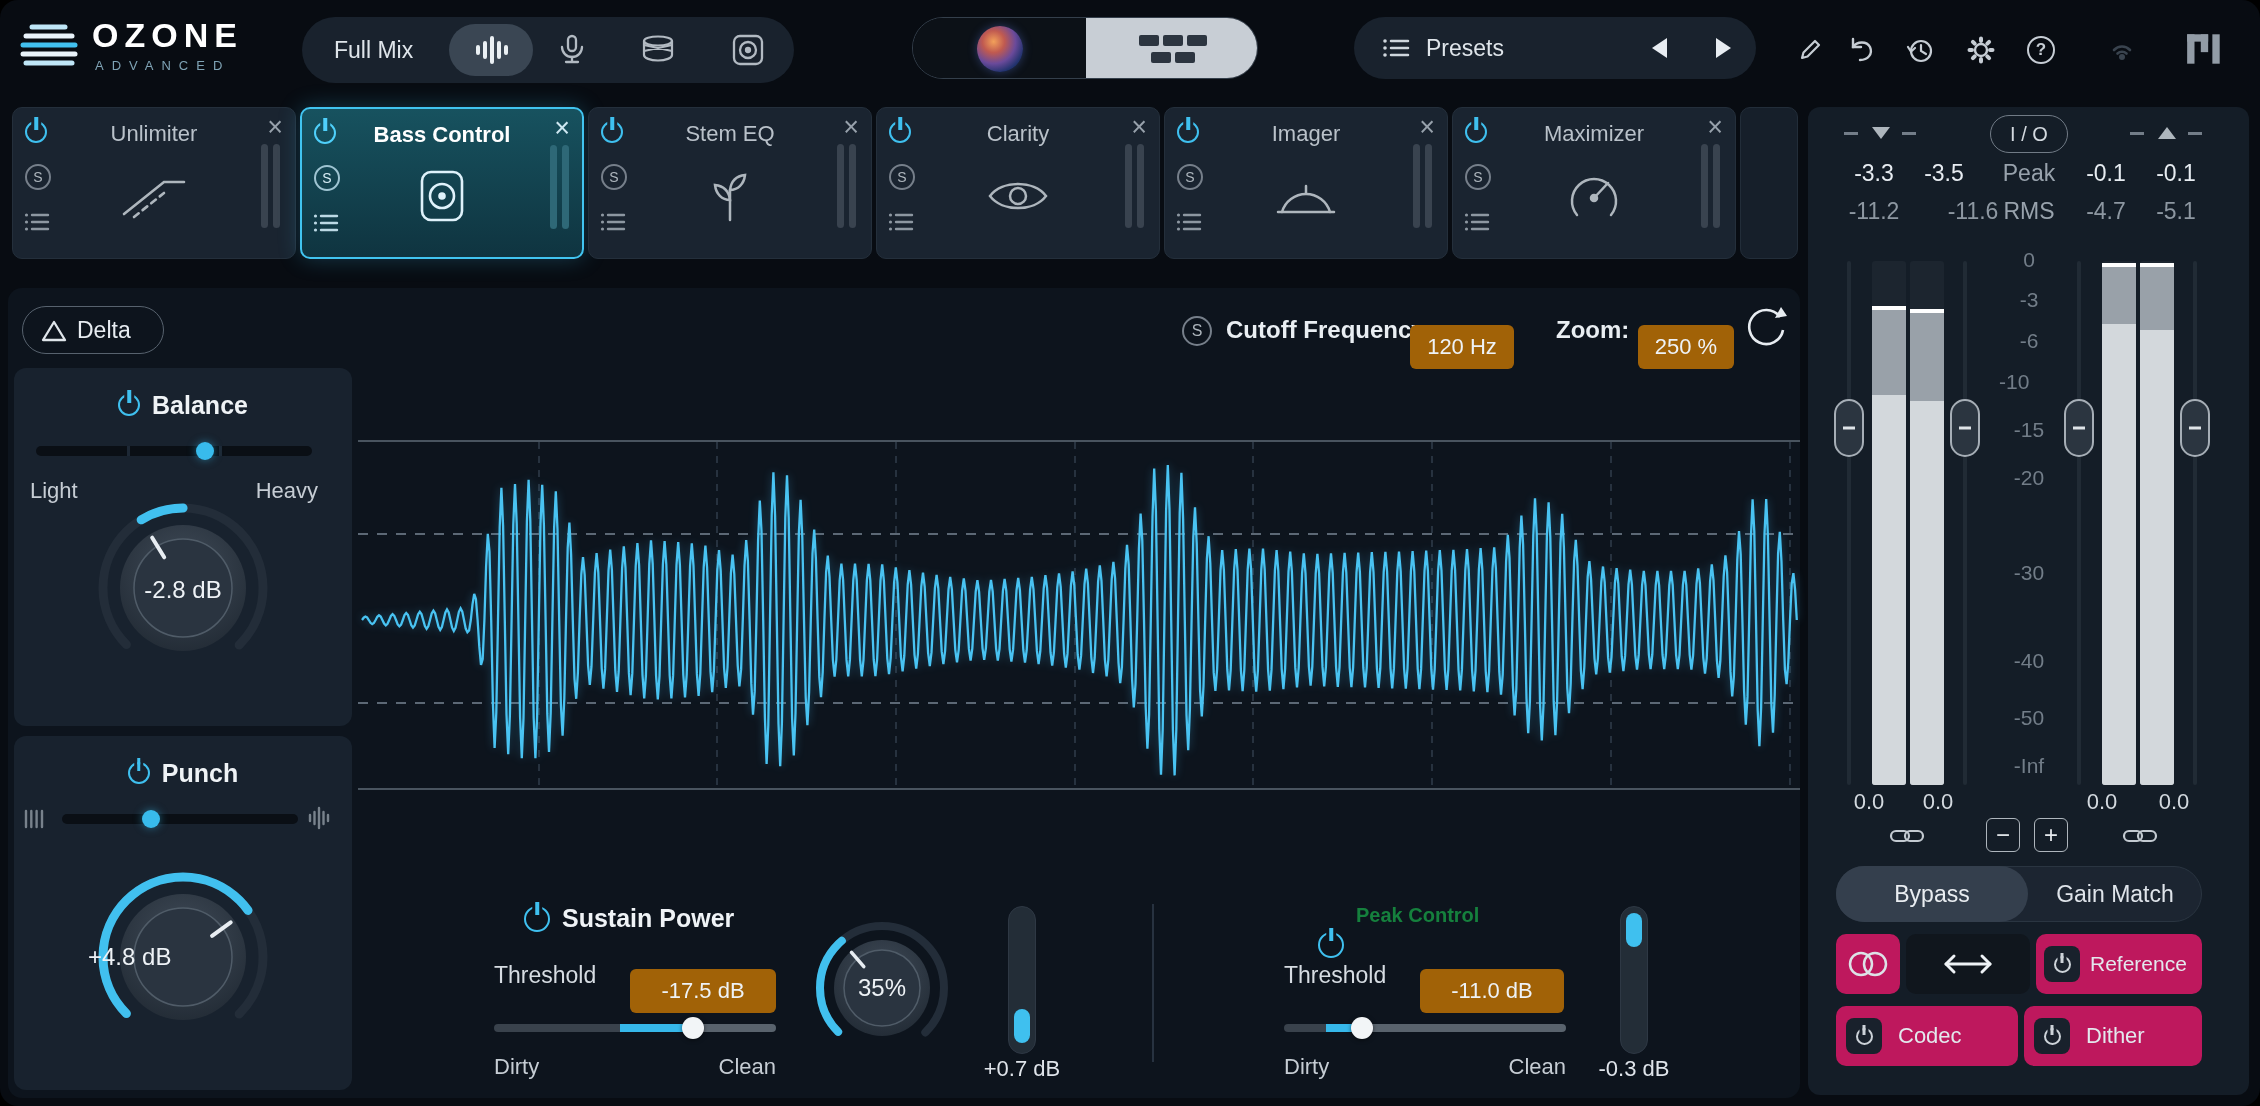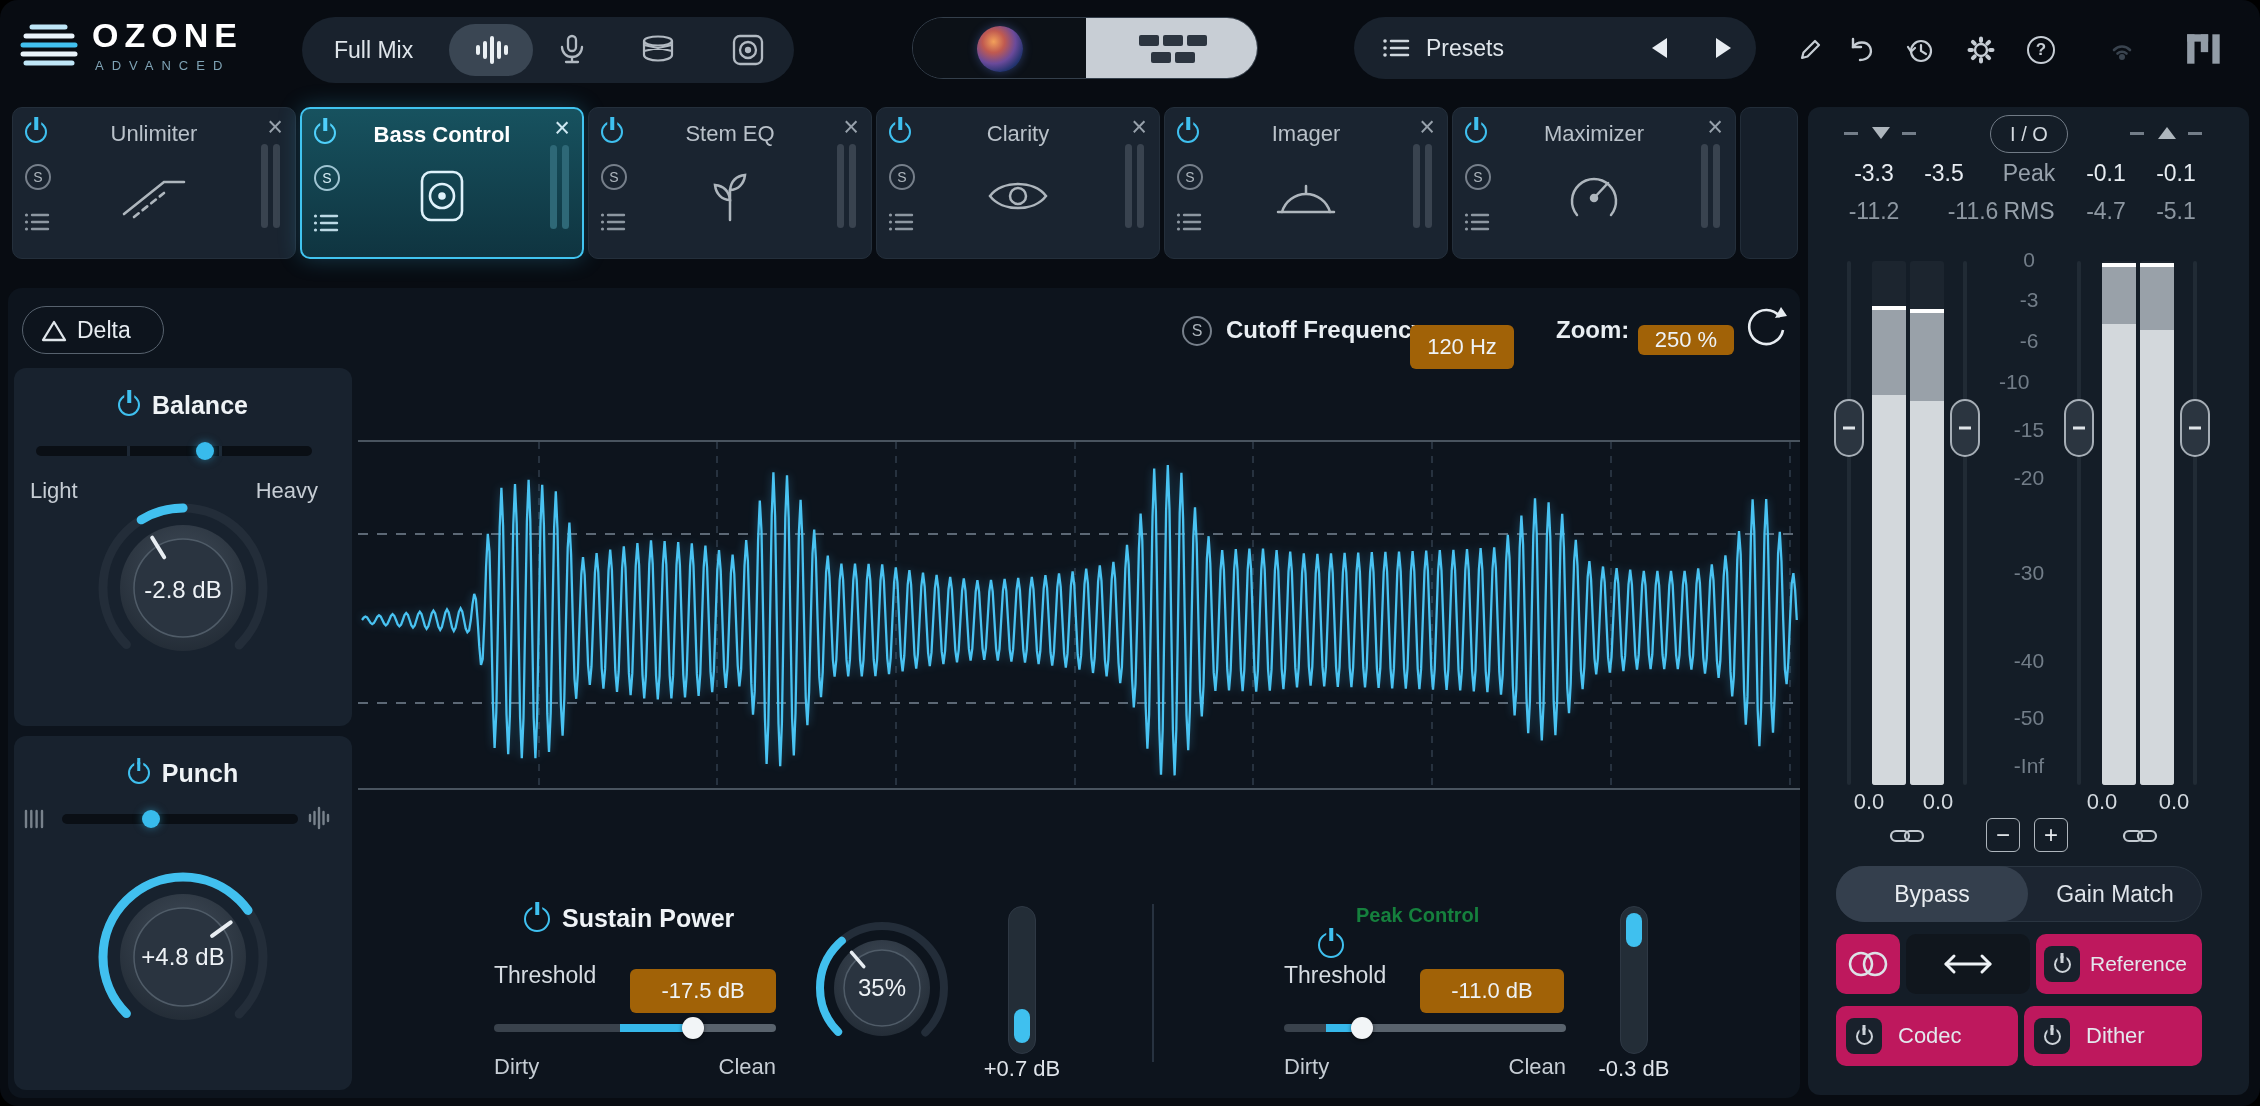--- a/index.html
+++ b/index.html
@@ -375,21 +375,21 @@
   </div>
 
   <div class="sicon" style="left:1182px;top:316px;width:30px;height:30px;font-size:16px;">
       <span>S</span>
     </div>
   <span class="t" style="left:1226px;top:306px;line-height:48px;font-size:24px;font-weight:600;color:#e9eef2;">Cutoff Frequency:</span>
   <div class="box" style="left:1410px;top:310px;width:104px;height:44px;">
       <span>120 Hz</span>
     </div>
   <span class="t" style="left:1556px;top:306px;line-height:48px;font-size:24px;font-weight:600;color:#e9eef2;">Zoom:</span>
-  <div class="box" style="left:1638px;top:310px;width:96px;height:30px;">
+  <div class="box" style="left:1638px;top:310px;width:96px;height:44px;">
       <span>250 %</span>
     </div>
   <div class="abs cntr" style="left:1740px;top:302px;width:52px;height:52px;">
     <span>
         <svg width="48" height="48" viewBox="0 0 48 48" fill="none" stroke="#e7ecf1" stroke-width="2.6">
           <path d="M38,13 A17,17 0 1 0 41,26"></path>
           <path d="M33,14 L45,12 L39,3 Z" fill="#e7ecf1" stroke="none"></path>
         </svg>
       </span>
   </div>
@@ -439,21 +439,21 @@
         <path d="M2,9 V15 M6.5,6 V18 M11,2 V22 M15.5,6 V18 M20,9 V15"></path>
       </svg>
     </span>
   <svg class="abs" style="left:88px;top:862px;" width="190" height="190">
     <circle cx="95" cy="95" r="80" fill="none" stroke="#232d39" stroke-width="9" stroke-linecap="round" stroke-dasharray="377 503" transform="rotate(135 95 95)"></circle>
     <circle cx="95" cy="95" r="80" fill="none" stroke="#41c0ef" stroke-width="9" stroke-linecap="round" stroke-dasharray="264 600" transform="rotate(135 95 95)"></circle>
     <circle cx="95" cy="95" r="63" fill="url(#kg)"></circle>
     <circle cx="95" cy="95" r="49" fill="#2a3440" stroke="#505c68" stroke-width="1.5"></circle>
     <line x1="124.1" y1="73.8" x2="142.7" y2="60.3" stroke="#e8edf2" stroke-width="4" stroke-linecap="round"></line>
   </svg>
-  <span class="t" style="left:88px;top:943px;width:190px;text-align:center;font-size:24px;color:#eef2f6;">+4.8 dB</span>
+  <span class="t" style="left:88px;top:943px;width:190px;text-align:left;font-size:24px;color:#eef2f6;">+4.8 dB</span>
 
   <div class="hline" style="left:358px;top:440px;width:1442px;"></div>
   <div class="hline" style="left:358px;top:788px;width:1442px;"></div>
   <div class="hdash" style="left:358px;top:533px;width:1442px;"></div>
   <div class="hdash" style="left:358px;top:702px;width:1442px;"></div>
   <div class="vdash" style="left:538px;top:442px;height:344px;"></div>
   <div class="vdash" style="left:716px;top:442px;height:344px;"></div>
   <div class="vdash" style="left:895px;top:442px;height:344px;"></div>
   <div class="vdash" style="left:1074px;top:442px;height:344px;"></div>
   <div class="vdash" style="left:1252px;top:442px;height:344px;"></div>

